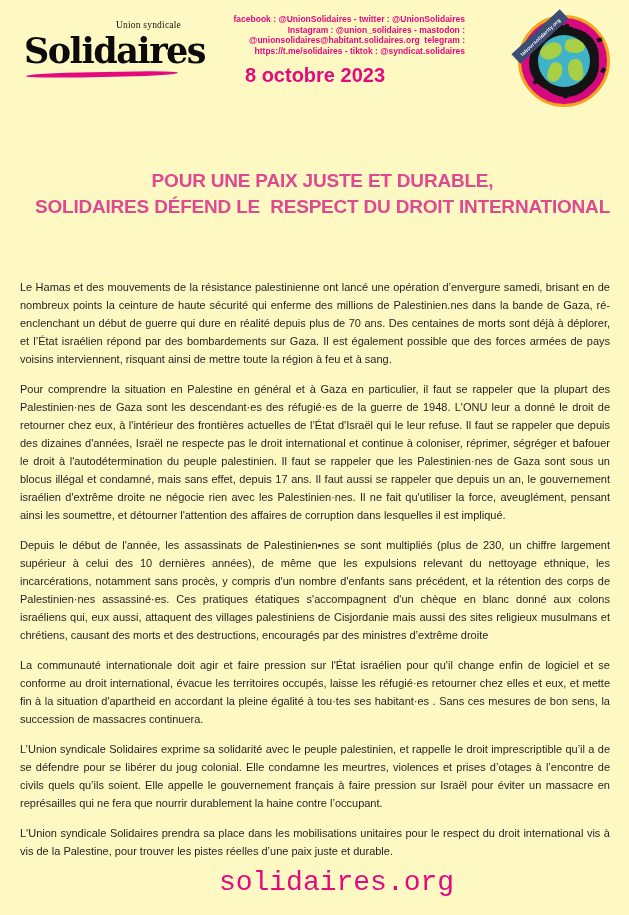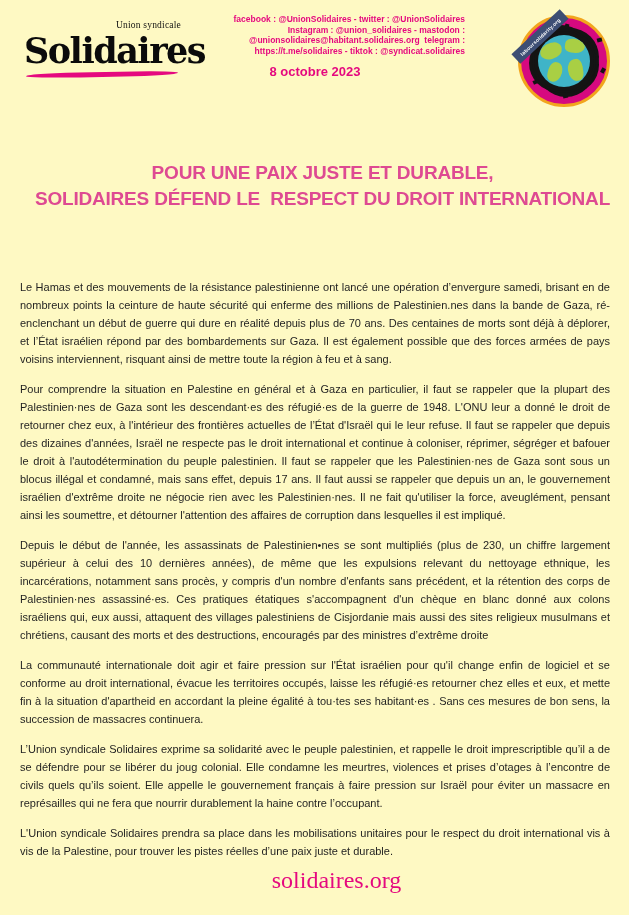--- a/index.html
+++ b/index.html
@@ -27,21 +27,21 @@
     transform:rotate(-1deg);
   }
   .social {
     position:absolute; left:165px; top:14px; width:300px;
     text-align:right; color:#e5097f; font-weight:bold;
     font-size:8.5px; line-height:10.5px;
   }
   .social-line { display:block; white-space:pre; }
   .doc-date {
     position:absolute; left:165px; top:64px; width:300px; text-align:center;
-    color:#e5097f; font-weight:bold; font-size:13px;
+    color:#e5097f; font-weight:bold; font-size:20px;
   }
   
   .badge { position:absolute; right:13px; top:6px; width:102px; height:106px; }
   .badge-circle {
     position:absolute; left:4px; top:9px; width:92px; height:92px;
     border-radius:50%; border:3px solid #f2a51d; background:#d6097f;
   }
   .badge-splat {
     position:absolute; left:13px; top:13px; width:60px; height:60px;
     border-radius:50%; background:#141414;
@@ -66,37 +66,37 @@
   .land.l4 { left:30px; top:24px; width:15px; height:22px; border-radius:55% 45% 40% 60%; transform:rotate(-8deg); }
   .badge-ribbon {
     position:absolute; left:-7px; top:24px; width:66px; height:13px;
     background:#3d4e74; transform:rotate(-43deg);
     display:flex; align-items:center; justify-content:center;
   }
   .badge-ribbon span {
     color:#ffffff; font-size:5px; font-weight:bold; letter-spacing:.3px; white-space:nowrap;
   }
   
-  .title { position:absolute; left:0; right:0; top:160px; text-align:center;padding-left:16px; }
+  .title { position:absolute; left:0; right:0; top:168px; text-align:center;padding-left:16px; }
   .title-line {
     display:block; white-space:pre;
     color:#de4a92; font-weight:bold; font-size:19px; line-height:26px;
     letter-spacing:-.2px;
   }
   
   .body-text { position:absolute; left:20px; right:19px; top:278px; }
   .body-text p {
     color:#1f1f1f; font-size:11px; line-height:18px;
     text-align:justify; margin-bottom:12px;
   }
   
   .footer {
     position:absolute; left:0; right:0; top:867px; text-align:center;
-    font-family:Liberation Serif, serif;
-    color:#e5097f; font-size:24px;margin-left:44px;
+    font-family:Liberation Mono, monospace;
+    color:#e5097f; font-size:28px;margin-left:44px;
   }
 </style>
 </head>
 <body>
 
 <div class="page">
 
   <div class="logo">
     <div class="logo-super">Union syndicale</div>
     <div class="logo-word">Solidaires</div>

